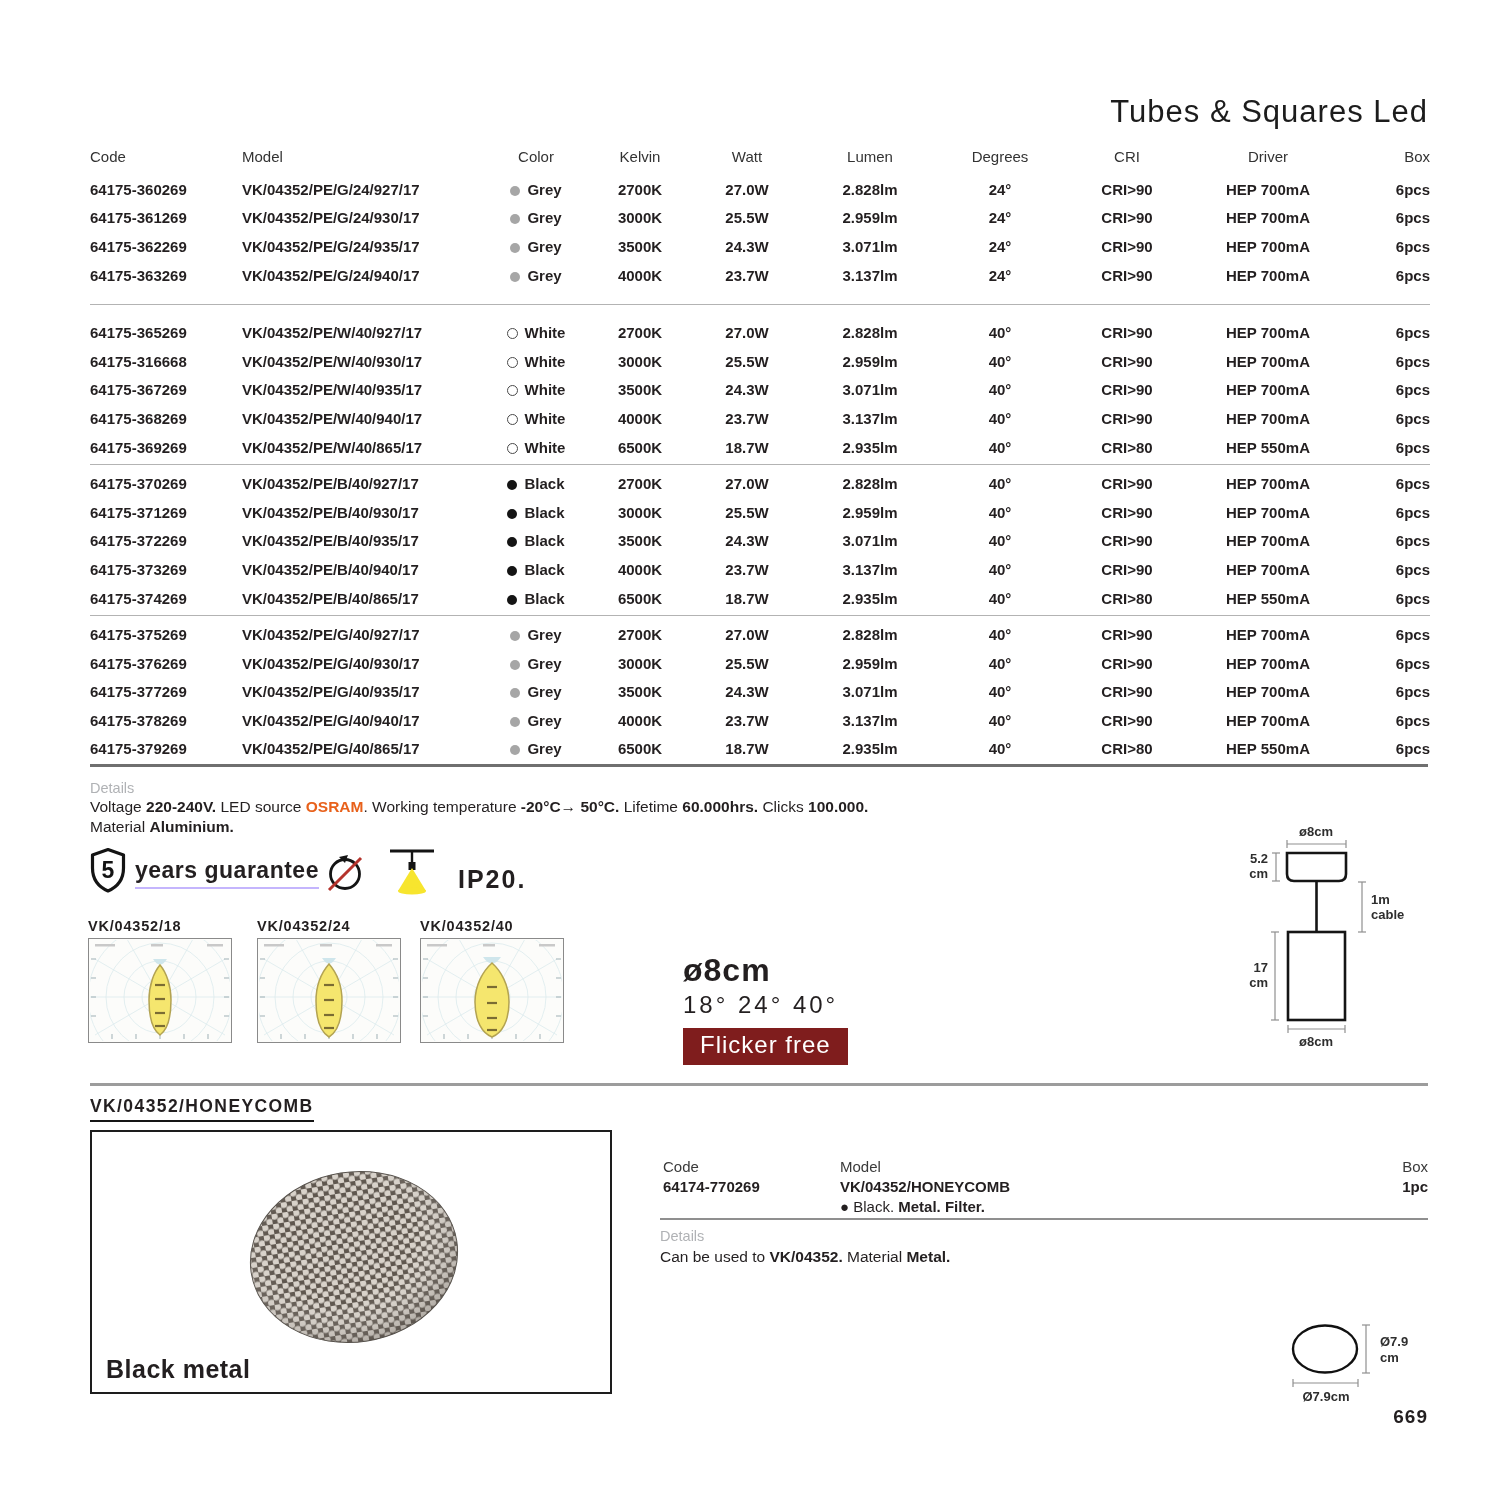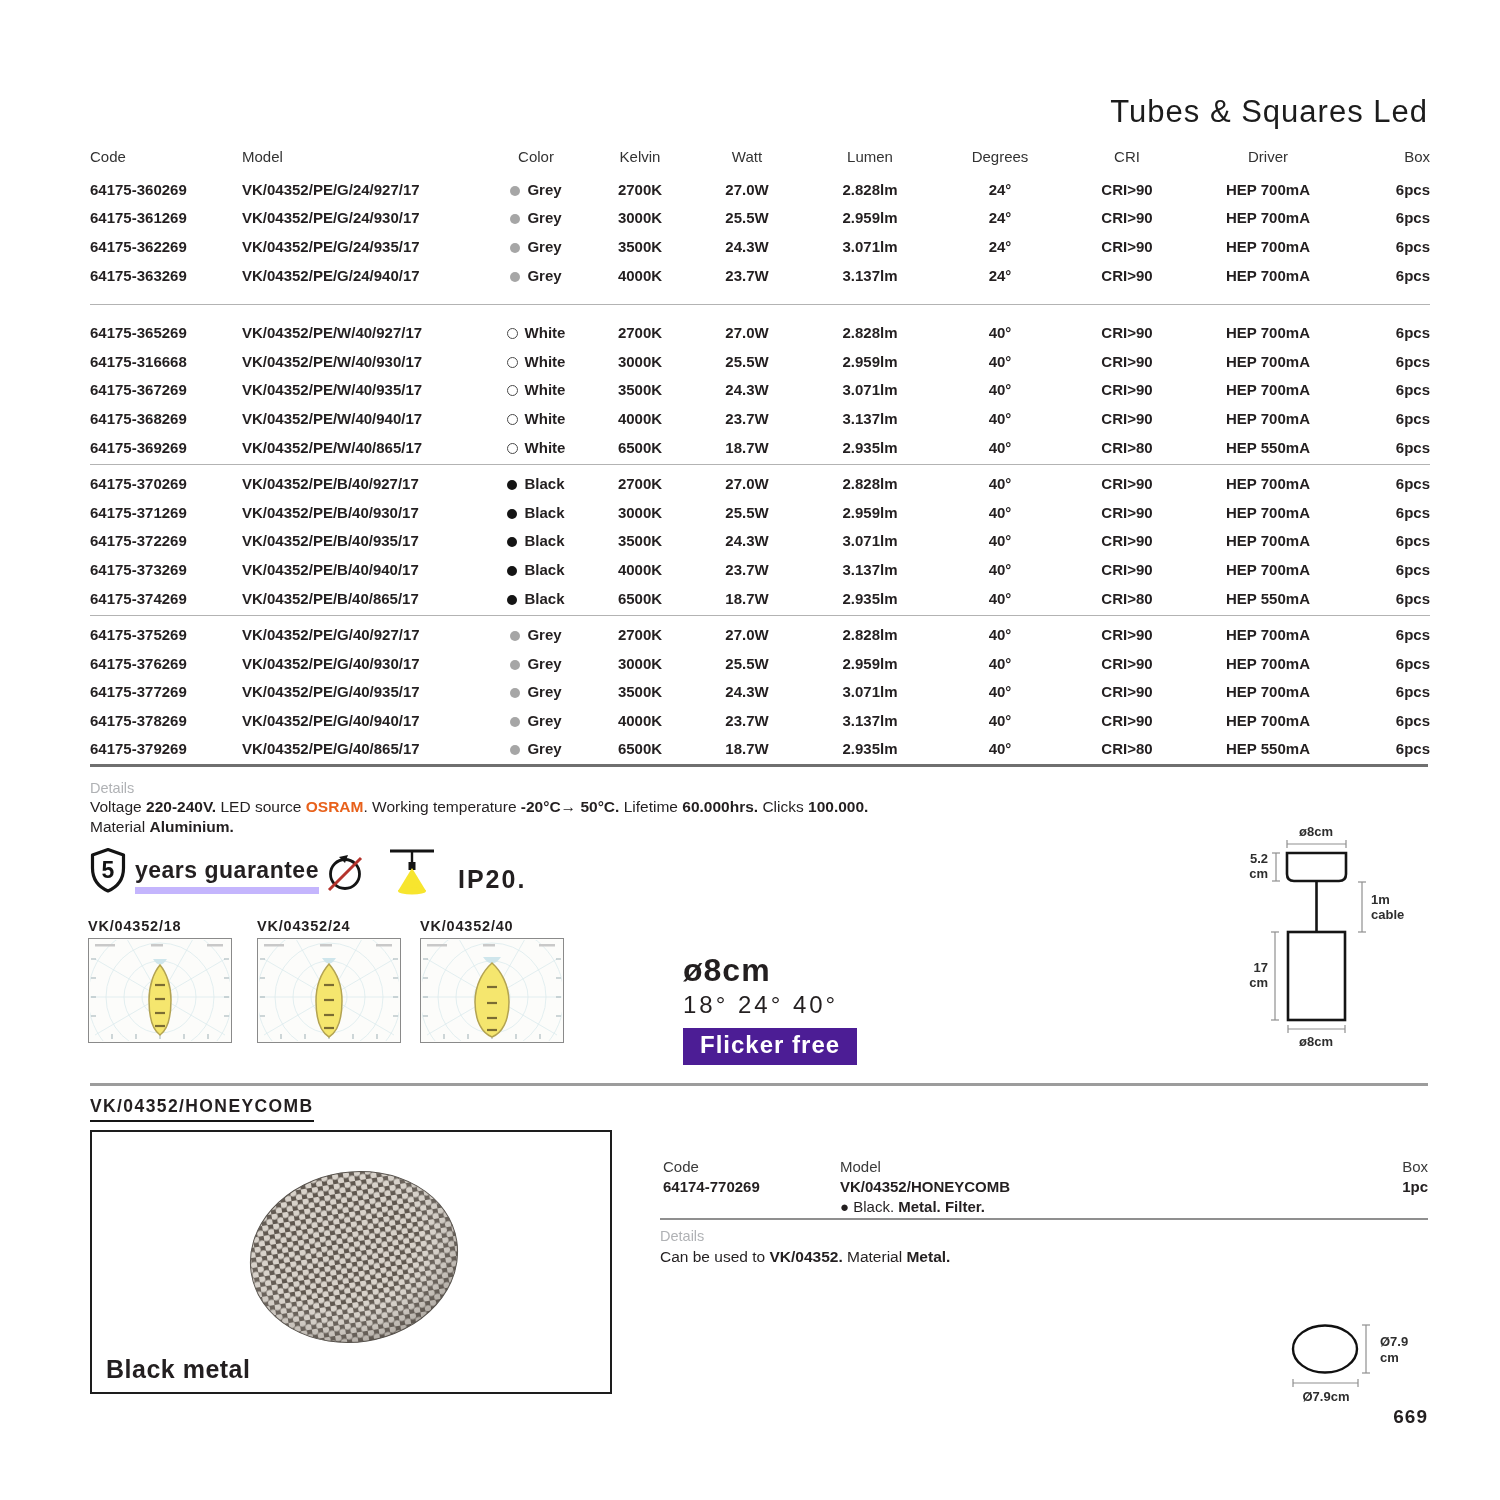--- a/index.html
+++ b/index.html
@@ -29,35 +29,35 @@
 
   
   .details-label{position:absolute;left:90px;top:780px;font-size:14.5px;color:#b0b2b5;}
   .details-line1{position:absolute;left:90px;top:798px;font-size:15.5px;}
   .details-line2{position:absolute;left:90px;top:818px;font-size:15.5px;}
 
   
   .guarantee{position:absolute;left:88px;top:845px;height:54px;width:560px;}
   .shield{position:absolute;left:0;top:2px;}
   .guarantee-label{position:absolute;left:47px;top:12px;font-size:23px;font-weight:700;
-                   border-bottom:7px solid #c4b5fd;padding-bottom:3px;letter-spacing:0.5px;}
+                   border-bottom:2px solid #c4b5fd;padding-bottom:3px;letter-spacing:0.5px;}
   .nodim{position:absolute;left:234px;top:4px;}
   .pendant{position:absolute;left:299px;top:1px;}
   .ip-rating{position:absolute;left:370px;top:20px;font-size:25px;font-weight:700;letter-spacing:2px;}
 
   
   .pm-label{position:absolute;font-size:14.5px;font-weight:700;letter-spacing:0.8px;top:918px;}
   .pm-box{position:absolute;top:938px;width:142px;height:103px;border:1.5px solid #8a8a8a;background:#fcfcfa;}
 
   
   .spec{position:absolute;left:683px;top:952px;}
   .spec-diameter{font-size:32px;font-weight:700;letter-spacing:1px;}
   .spec-angles{font-size:24px;letter-spacing:3px;margin-top:2px;}
-  .spec-badge{display:inline-block;margin-top:9px;background:#4c1d95;color:#fff;
-              font-size:24px;font-weight:700;padding:3px 17px 6px;letter-spacing:1px;}
+  .spec-badge{display:inline-block;margin-top:9px;background:#7f1d1d;color:#fff;
+              font-size:24px;font-weight:400;padding:3px 17px 6px;letter-spacing:1px;}
 
   
   .dim-text{font-family:"Liberation Sans",sans-serif;font-size:13px;font-weight:700;fill:#2e2e2e;}
 
   
   .main-divider{position:absolute;left:90px;top:1083px;width:1338px;height:3px;background:#9c9c9c;}
 
   
   .hc-heading{position:absolute;left:90px;top:1096px;font-size:17.5px;font-weight:700;letter-spacing:1.4px;
               border-bottom:2.2px solid #151515;padding-bottom:3px;}

